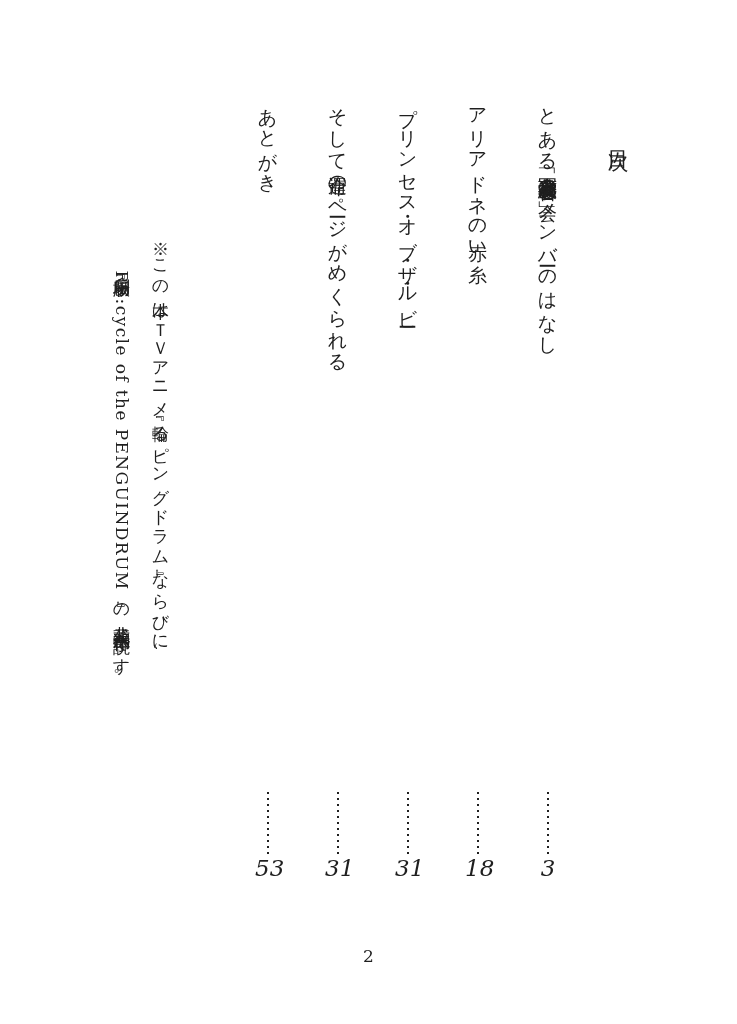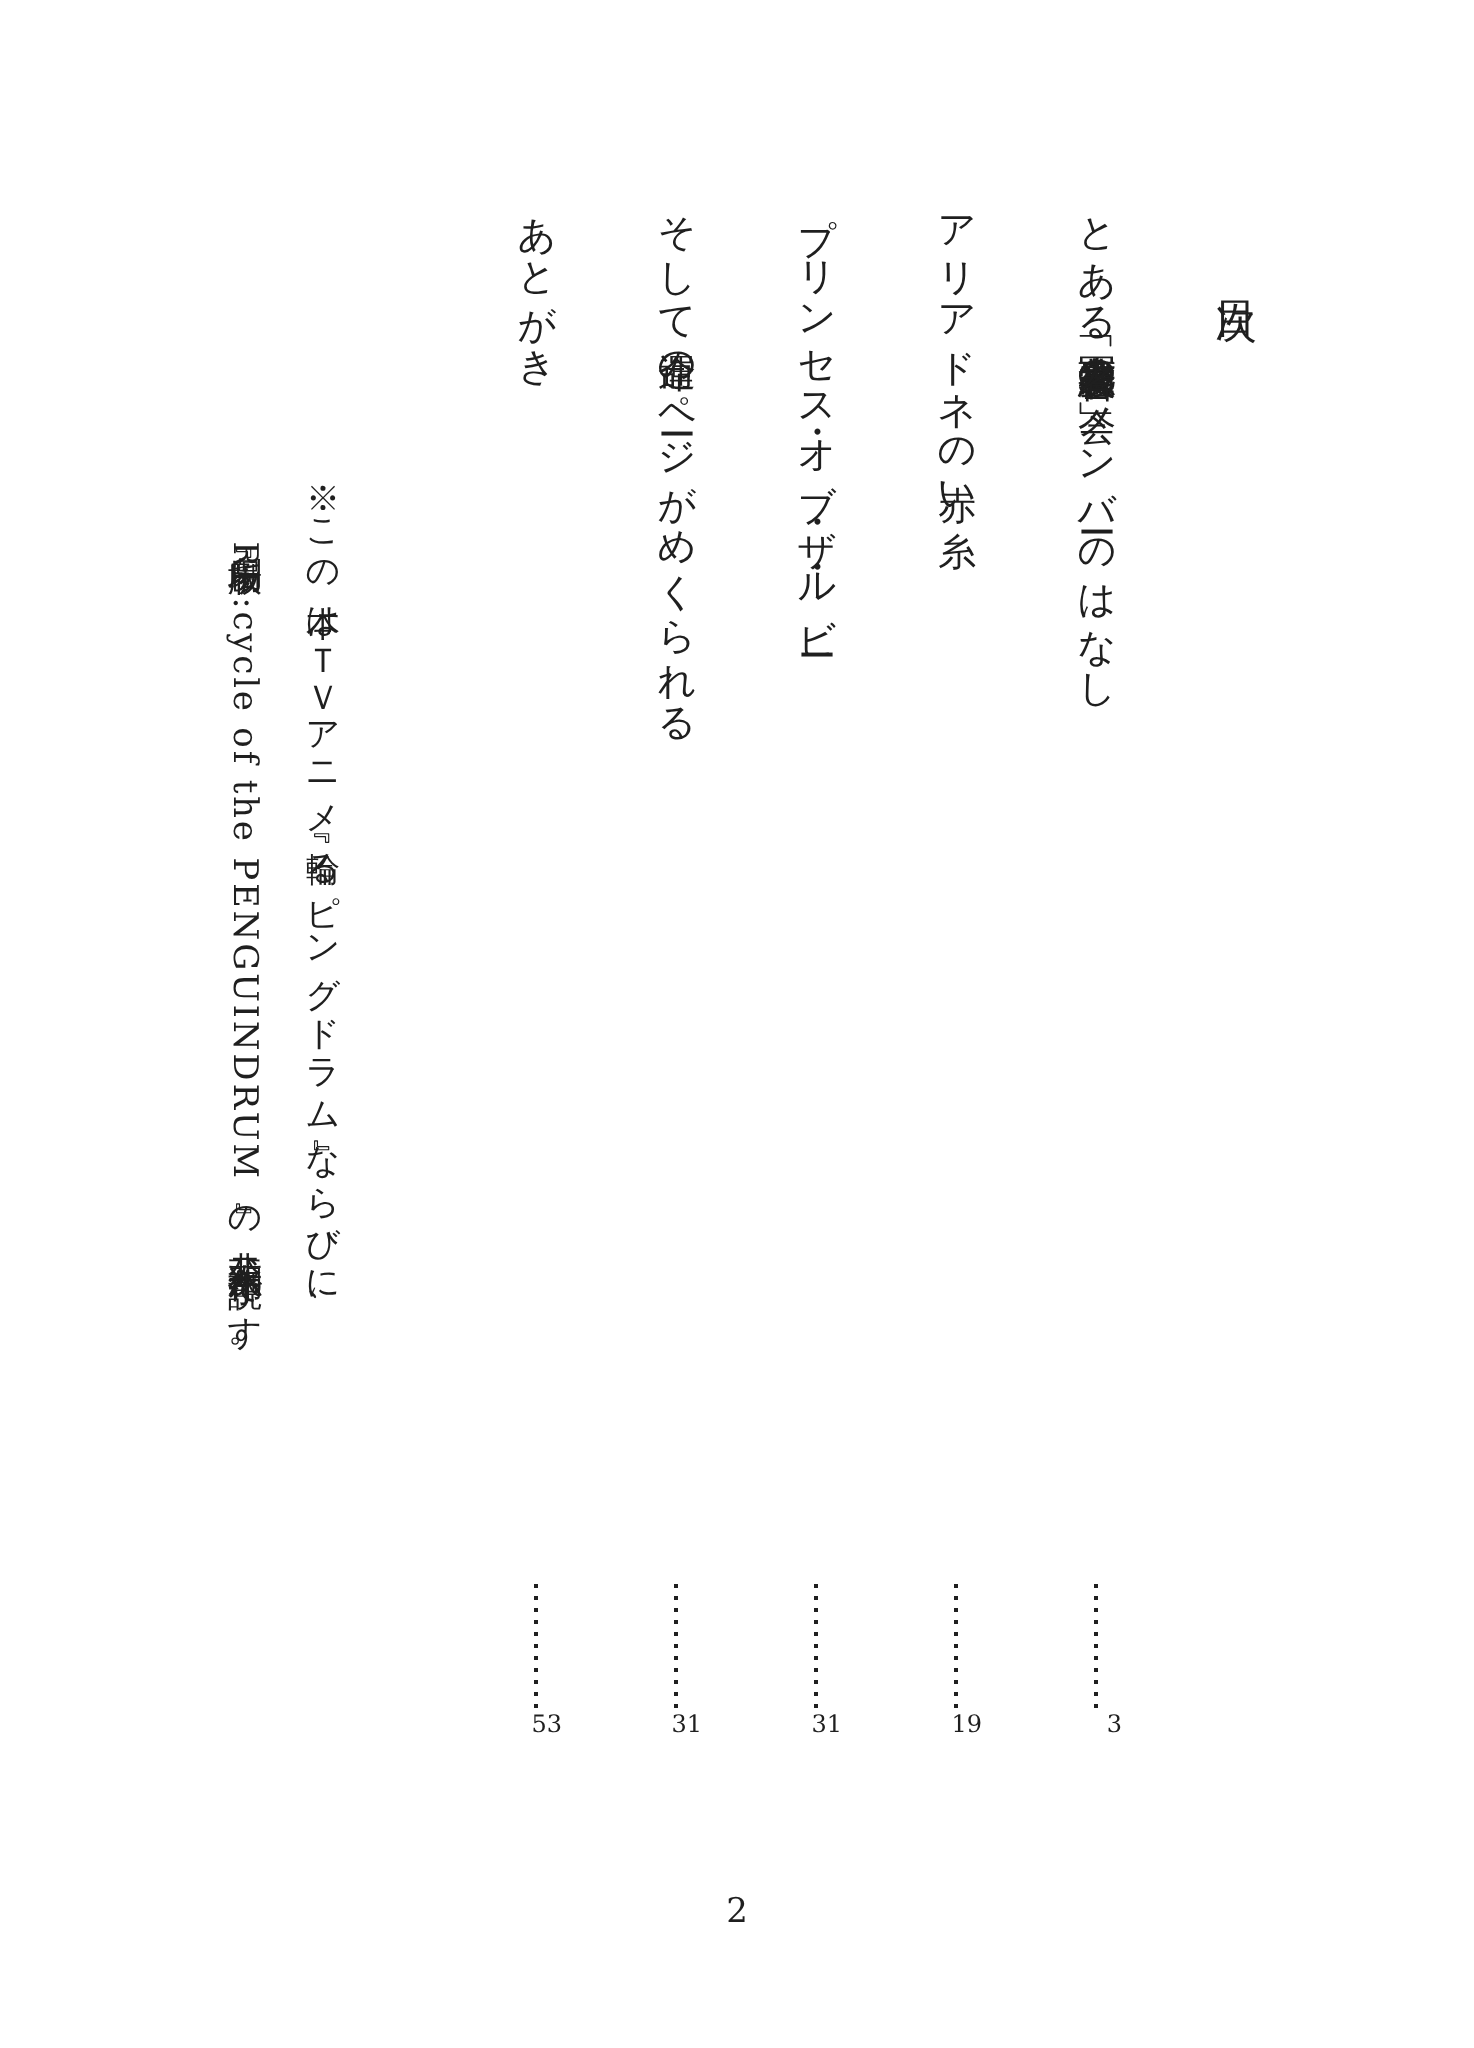--- a/index.html
+++ b/index.html
@@ -42,22 +42,23 @@
   .leader {
     position: absolute;
     top: 792px; left: 50%;
     transform: translateX(-50%);
     width: 2px; height: 64px;
     background: repeating-linear-gradient(to bottom, #1f1f1f 0 2px, transparent 2px 6px);
   }
   .toc-page {
     position: absolute;
     top: 855px; left: 0; width: 100%;
-    text-align: right;
-    font-size: 12px;
+    text-align: center;
+    font-size: 23px;
+    font-style: italic;
   }
   .disclaimer-line1 {
     position: absolute;
     left: 152px; top: 230px;
     font-size: 17px;
     letter-spacing: 1.4px;
   }
   .disclaimer-line2 {
     position: absolute;
     left: 113px; top: 265px;
@@ -78,21 +79,21 @@
 
 <div class="toc-entry e0">
   <div class="toc-title v-text">とある「高倉冠葉恋愛被害者の会」メンバーのはなし</div>
   <div class="leader"></div>
   <div class="toc-page">3</div>
 </div>
 
 <div class="toc-entry e1">
   <div class="toc-title v-text">アリアドネの赤い糸</div>
   <div class="leader"></div>
-  <div class="toc-page">19</div>
+  <div class="toc-page">18</div>
 </div>
 
 <div class="toc-entry e2">
   <div class="toc-title v-text">プリンセス・オブ・ザ・ルビー</div>
   <div class="leader"></div>
   <div class="toc-page">31</div>
 </div>
 
 <div class="toc-entry e3">
   <div class="toc-title v-text">そして運命のページがめくられる</div>

